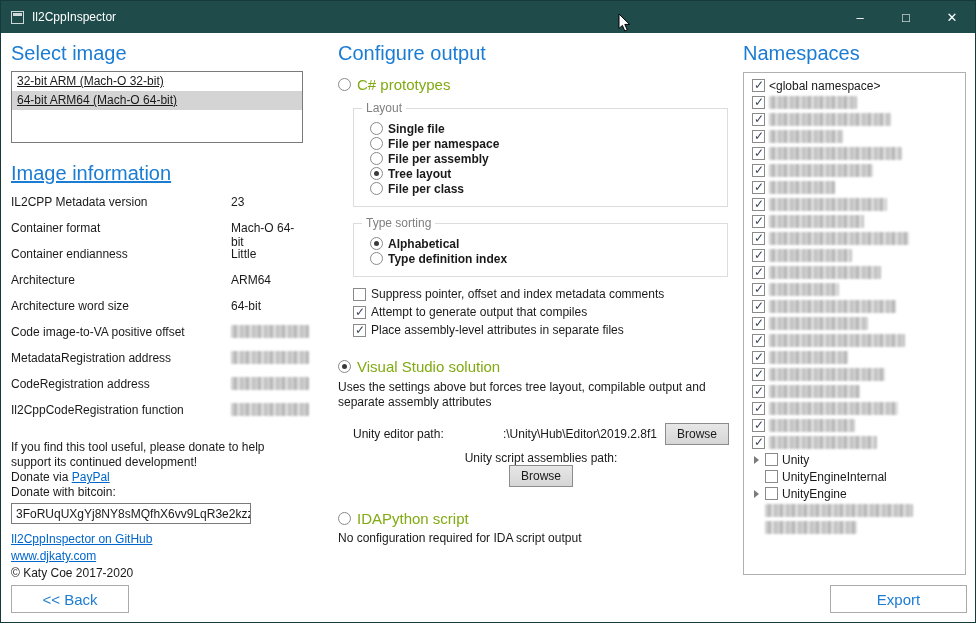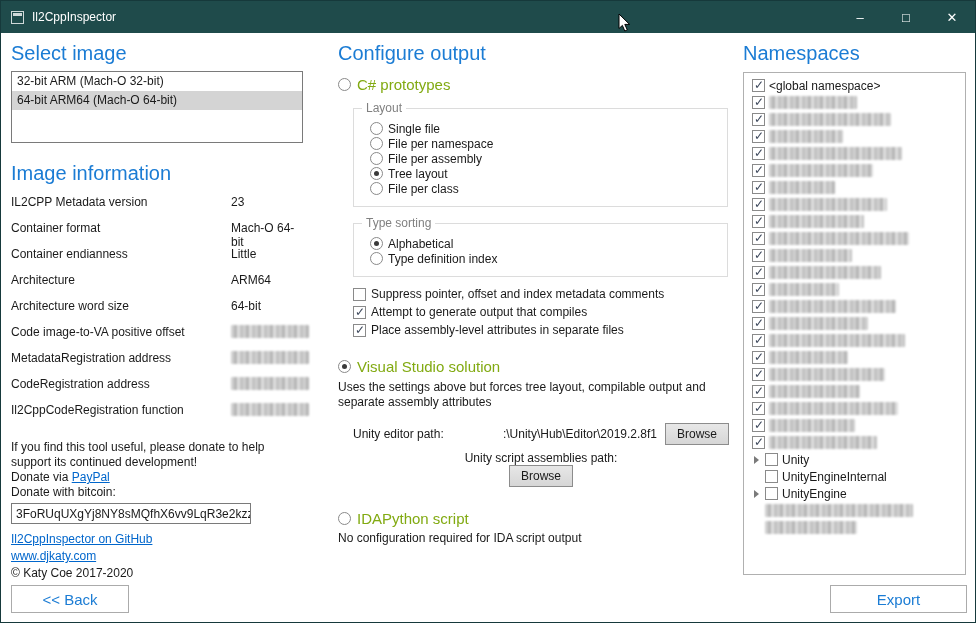--- a/index.html
+++ b/index.html
@@ -36,45 +36,45 @@
                         line-height:14px; color:#404b5e; }
   .flat-btn { position:absolute; height:28px; border:1px solid #ababab; background:#fff; color:#1b7cd4;
               font-size:15px; display:flex; align-items:center; justify-content:center; cursor:default; }
 
   .col { position:absolute; top:30px; bottom:0; }
   .col-left  { left:10px;  width:292px; padding-top:12px; }
   .col-mid   { left:337px; width:394px; padding-top:12px; }
   .col-right { left:742px; width:224px; padding-top:12px; }
 
   
-  .listbox { margin-top:8px; border:1px solid #7a7a7a; height:72px; background:#fff; overflow:hidden; }
+  .listbox { margin-top:8px; border:1px solid #7a7a7a; height:72px; background:#fff; overflow:hidden;text-decoration:underline; }
   .list-item { height:19px; line-height:15px; padding:2px 5px; white-space:nowrap; }
   .list-item.selected { background:#d4d4d4; }
-  .h2 { margin-top:20px; }
+  .h2 { margin-top:20px;text-decoration:underline; }
   .info-table { margin-top:12px; }
   .info-row { display:flex; align-items:flex-start; height:26px; }
   .info-label { width:220px; flex:none; }
   .donate { margin-top:11px; width:290px; }
   .textbox { margin-top:3px; width:240px; height:21px; border:1px solid #7a7a7a; padding:2px 4px;
              display:flex; align-items:center; white-space:nowrap; overflow:hidden; background:#fff; }
   .linkline { line-height:15px; }
   .linkline.first { margin-top:8px; }
   .linkline + .linkline { margin-top:2px; }
   .copyright { margin-top:2px; }
   .back-btn { left:0; bottom:9px; width:118px; }
 
   
   .radio-heading { display:flex; align-items:center; gap:6px; margin-top:12px; }
   .radio-heading.vs { margin-top:18px; }
   .radio-heading.ida { margin-top:34px; }
   .groupbox { position:relative; border:1px solid #dcdcdc; margin:14px 4px 0 15px;
               padding:12px 6px 10px 16px; }
   .groupbox.sort-group { margin-top:16px; }
   .group-label { position:absolute; top:-8px; left:8px; background:#fff; padding:0 4px; color:#808080; }
-  .opt-row { display:flex; align-items:center; gap:5px; height:15px; }
+  .opt-row { display:flex; align-items:center; gap:5px; height:15px;font-weight:bold; }
   .cb-row { display:flex; align-items:center; gap:5px; height:18px; }
   .cb-row.flatten { margin:14px 0 0 15px; }
   .cb-list { margin:8px 0 0 15px; }
   .vs-desc { margin-top:4px; width:388px; }
   .path-row { display:flex; align-items:center; margin:12px 3px 0 15px; height:24px; }
   .path-row + .path-row { margin-top:5px;flex-direction:column; }
   .path-label { flex:none; }
   .path-value { flex:1; text-align:right; margin-right:8px; white-space:nowrap; overflow:hidden; }
   .browse-btn { flex:none; width:64px; height:22px; background:linear-gradient(#e7e7e7,#d6d6d6);
                 border:1px solid #8c8c8c; display:flex; align-items:center; justify-content:center; cursor:default; }

